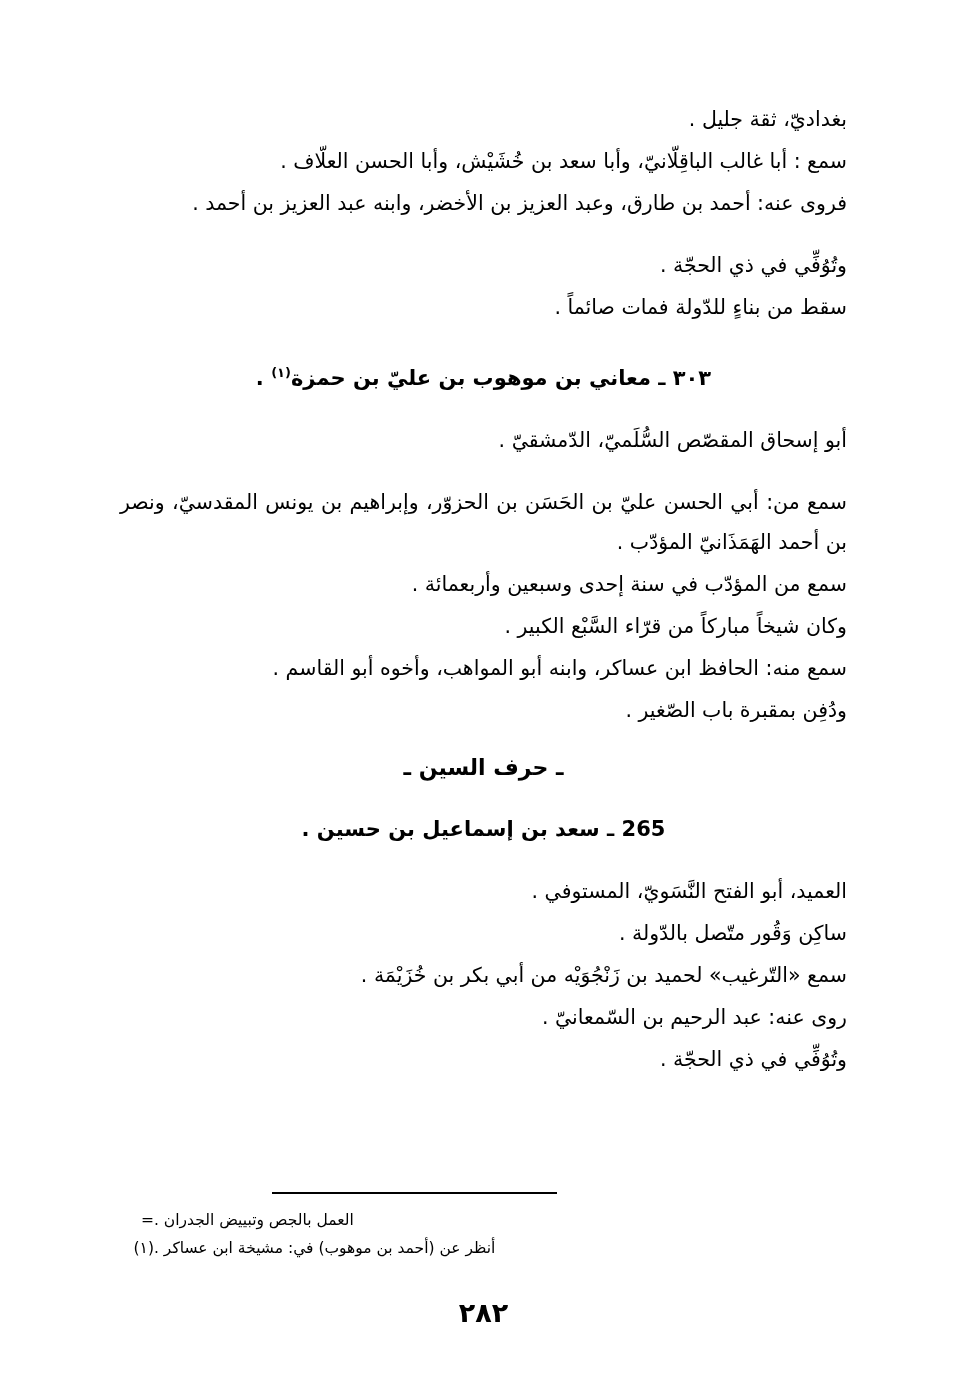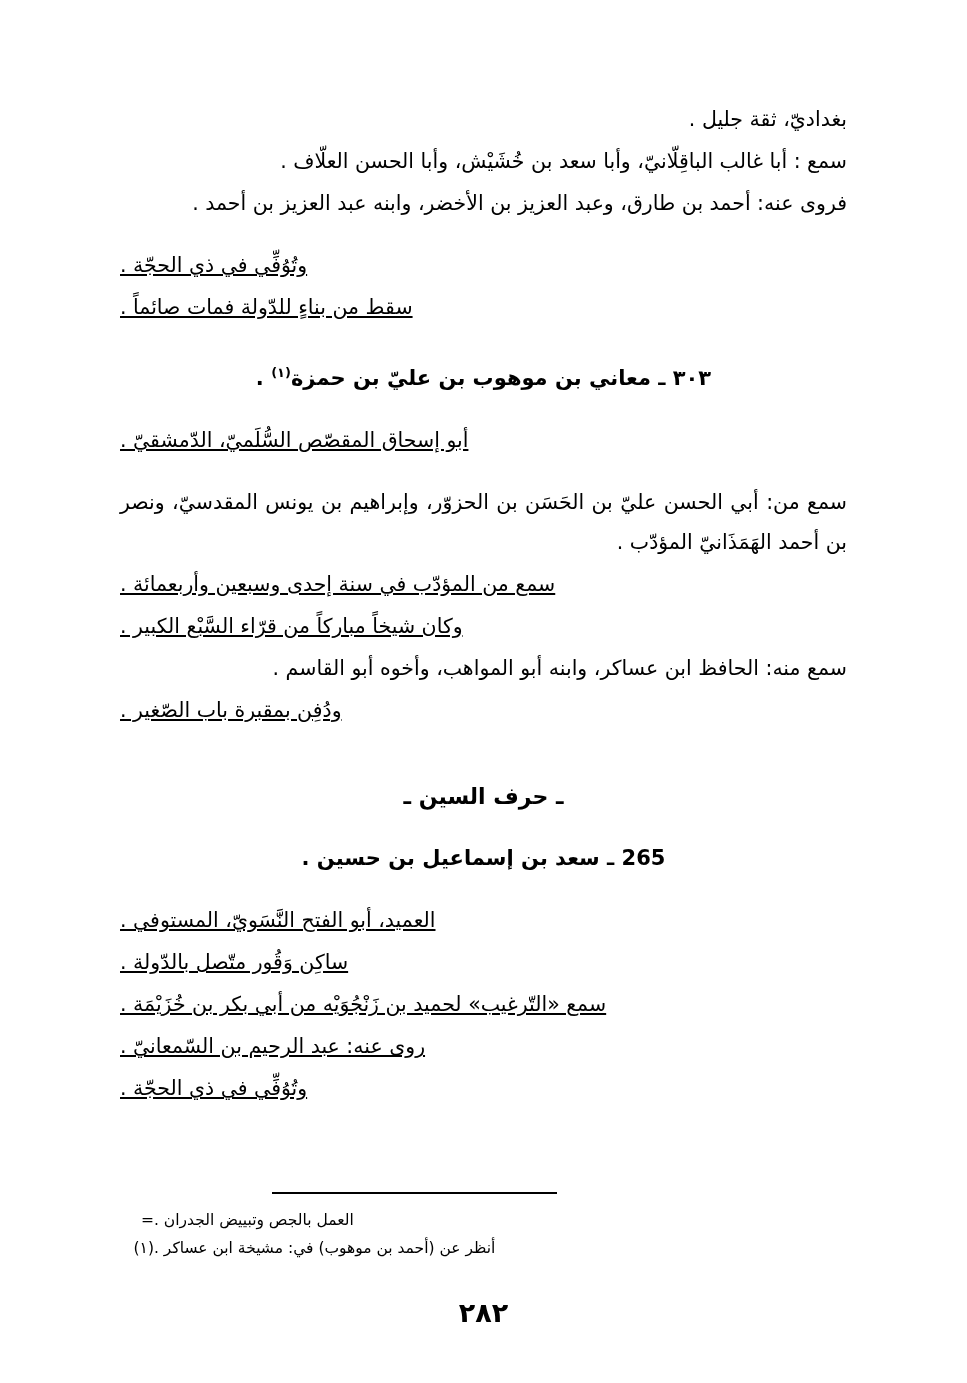--- a/index.html
+++ b/index.html
@@ -49,30 +49,29 @@
     font-size: 21px;
     text-align: center;
   }
   .entry-head .num {
     letter-spacing: 0;
   }
   .section-head {
     font-weight: bold;
     font-size: 22px;
     text-align: center;
-    margin-top: 45px;
+    margin-top: 16px;
     margin-bottom: 20px;
   }
   sup.fn {
     font-size: 13px;
     vertical-align: super;
   }
   .indent-block {
-    text-align: left;
-    text-decoration: underline;
+    text-align: right;
   }
   .footnote-area {
     position: absolute;
     right: 120px;
     left: 120px;
     bottom: 120px;
     direction: rtl;
   }
   .footnote-rule {
     width: 285px;

